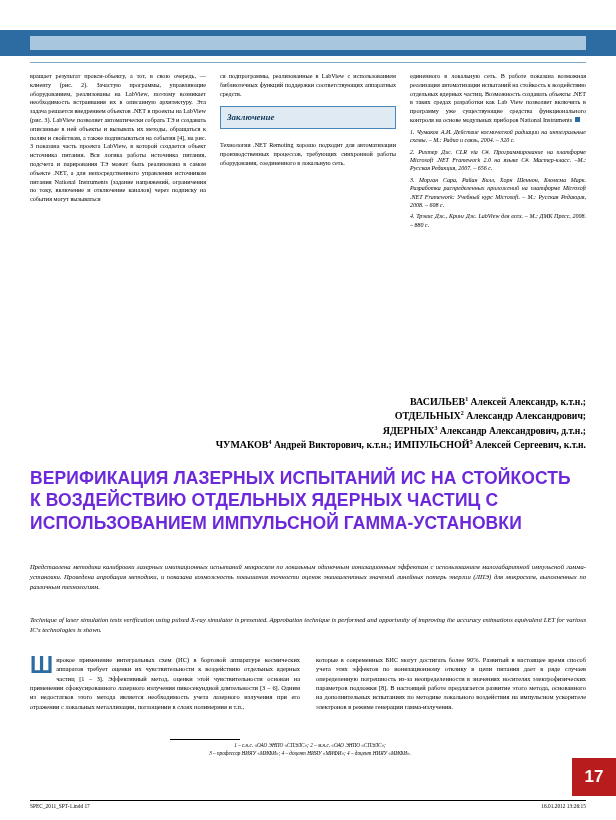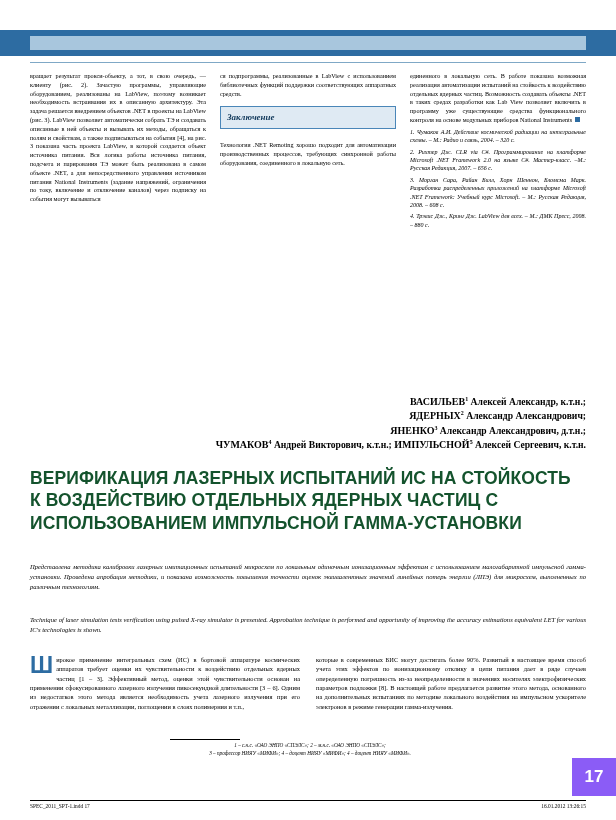--- a/index.html
+++ b/index.html
@@ -119,21 +119,21 @@
     font-size: 6px;
     font-weight: bold;
   }
 
   
   .title {
     position: absolute;
     left: 30px;
     top: 455px;
     width: 556px;
-    color: #14532d;
+    color: #6d28d9;
     font-family: "Liberation Sans", sans-serif;
     font-weight: bold;
     font-size: 17.5px;
     line-height: 1.29;
     letter-spacing: 0.1px;
   }
 
   
   .abstract-ru {
     position: absolute;
@@ -208,21 +208,21 @@
     background: #000;
   }
 
   
   .pagenum {
     position: absolute;
     right: 0;
     top: 758px;
     width: 44px;
     height: 38px;
-    background: #8b5cf6;
+    background: #b91c1c;
     color: #ffffff;
     font-family: "Liberation Sans", sans-serif;
     font-weight: bold;
     font-size: 17px;
     display: flex;
     align-items: center;
     justify-content: center;
   }
 
   
@@ -277,22 +277,22 @@
         <p>2. Рихтер Дж. CLR via C#. Программирование на платформе Microsoft .NET Framework 2.0 на языке C#. Мастер-класс. –М.: Русская Редакция, 2007. – 656 с.</p>
         <p>3. Морган Сара, Райан Билл, Хорн Шеннон, Бломсма Марк. Разработка распределенных приложений на платформе Microsoft .NET Framework: Учебный курс Microsoft. – М.: Русская Редакция, 2008. – 608 с.</p>
         <p>4. Трэвис Дж., Кринг Дж. LabView для всех. – М.: ДМК Пресс, 2008. – 880 с.</p>
       </div>
     </div>
 
   </div>
 
   <div class="authors">
     <div><span class="surname">ВАСИЛЬЕВ</span><sup>1</sup> <span>Алексей Александр, к.т.н.;</span></div>
-    <div><span class="surname">ЯДЕРНЫХ</span><sup>2</sup> <span>Александр Александрович;</span></div>
-    <div><span class="surname">ЯНЕНКО</span><sup>3</sup> <span>Александр Александрович, д.т.н.;</span></div>
+    <div><span class="surname">ОТДЕЛЬНЫХ</span><sup>2</sup> <span>Александр Александрович;</span></div>
+    <div><span class="surname">ЯДЕРНЫХ</span><sup>3</sup> <span>Александр Александрович, д.т.н.;</span></div>
     <div><span class="surname">ЧУМАКОВ</span><sup>4</sup> <span>Андрей Викторович, к.т.н.;</span> <span class="surname">ИМПУЛЬСНОЙ</span><sup>5</sup> <span>Алексей Сергеевич, к.т.н.</span></div>
   </div>
 
   <h1 class="title">ВЕРИФИКАЦИЯ ЛАЗЕРНЫХ ИСПЫТАНИЙ ИС НА СТОЙКОСТЬ К ВОЗДЕЙСТВИЮ ОТДЕЛЬНЫХ ЯДЕРНЫХ ЧАСТИЦ С ИСПОЛЬЗОВАНИЕМ ИМПУЛЬСНОЙ ГАММА-УСТАНОВКИ</h1>
 
   <div class="abstract-ru">Представлена методика калибровки лазерных имитационных испытаний микросхем по локальным одиночным ионизационным эффектам с использованием малогабаритной импульсной гамма-установки. Проведена апробация методики, и показана возможность повышения точности оценок эквивалентных значений линейных потерь энергии (ЛПЭ) для микросхем, выполненных по различным технологиям.</div>
   <div class="abstract-en">Technique of laser simulation tests verification using  pulsed X-ray simulator is presented. Approbation technique is performed and opportunity of improving the accuracy estimations equivalent LET for various IC's technologies is shown.</div>
 
   <div class="body-cols">
     <div class="body-col">

